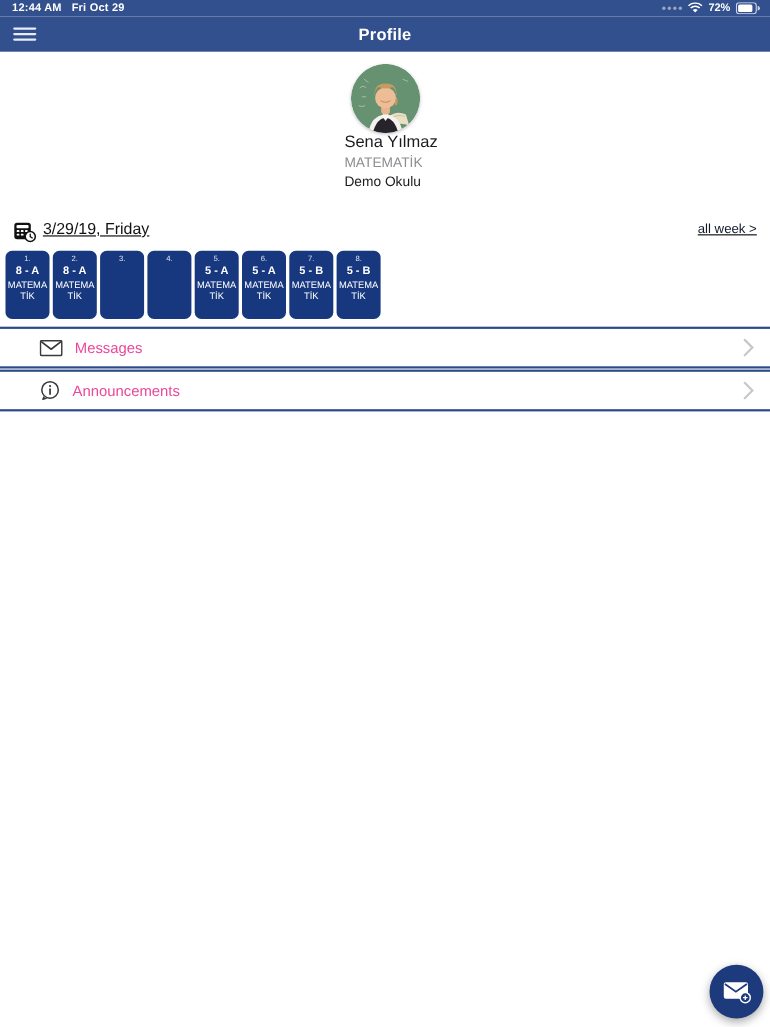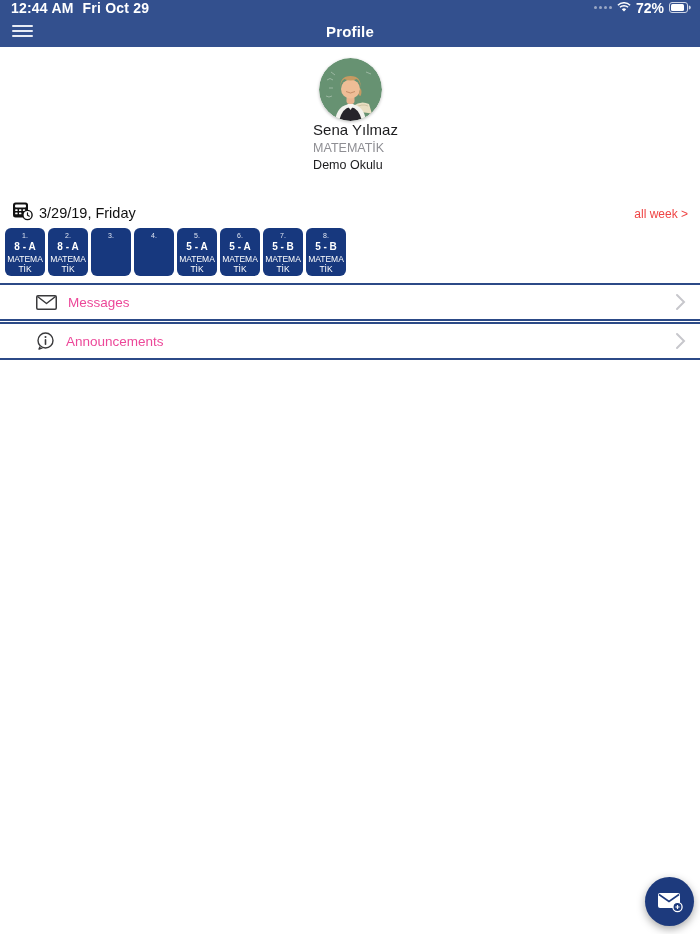--- a/index.html
+++ b/index.html
@@ -1,21 +1,21 @@
 <!DOCTYPE html>
 <html><head>
 <meta charset="utf-8">
 <style>
   * { margin:0; padding:0; box-sizing:border-box; }
   html,body { width:700px; height:934px; background:#ffffff; overflow:hidden;
               font-family:"Liberation Sans","DejaVu Sans",sans-serif; }
   .app { position:relative; width:700px; height:934px; background:#fff; }
 
   
-  .statusbar { height:15px; background:#33508e; color:#fff; font-size:14px;
+  .statusbar { height:15px; background:#33508e; color:#fff; font-size:10px;
                display:flex; justify-content:space-between; align-items:center; padding:0 9px 0 11px; }
   .sb-left { display:flex; gap:9px; align-items:center; font-weight:bold; letter-spacing:.2px; }
   .sb-right { display:flex; gap:5px; align-items:center; font-weight:bold; }
   .sig-dots { display:flex; gap:2px; align-items:center; }
   .sig-dots i { width:3px; height:3px; border-radius:50%; background:#9aa7c4; display:block; }
   .navbar { height:32px; background:#33508e; position:relative; display:flex; align-items:center; }
   .hamburger { width:21px; margin-left:12px; cursor:pointer; }
   .hamburger span { display:block; height:2px; background:#e8ecf5; margin:3px 0; border-radius:1px; }
   .nav-title { position:absolute; left:0; right:0; text-align:center; color:#fff;
                font-size:15px; font-weight:bold; letter-spacing:.2px; }
@@ -23,27 +23,27 @@
   
   .profile { display:flex; align-items:center; padding:11px 14px 0 14px;flex-direction:column; }
   .avatar { width:63px; height:63px; border-radius:50%; overflow:hidden; flex:0 0 63px;
             box-shadow:0 1px 3px rgba(0,0,0,.25); }
   .profile-text { margin-left:11px; }
   .p-name { font-size:15px; color:#1c1c1e; }
   .p-branch { font-size:12.5px; color:#8e8e93; margin-top:3px; }
   .p-school { font-size:12.5px; color:#1c1c1e; margin-top:3px; }
 
   
-  .date-row { display:flex; align-items:flex-end; margin-top:29px; padding:0 12px; height:20px; }
+  .date-row { display:flex; align-items:flex-start; margin-top:29px; padding:0 12px; height:20px;text-decoration:underline; }
   .date-label { font-size:14.5px; color:#111; margin-left:6px; }
-  .all-week { margin-left:auto; font-size:12px; color:#ef4444; text-decoration:none; }
+  .all-week { margin-left:auto; font-size:12px; color:#0f172a; text-decoration:none; }
 
   
   .schedule { display:flex; gap:3px; padding-left:5px; margin-top:7px; }
-  .cell { width:40px; height:48px; background:#17387e; border-radius:6px; color:#fff;
+  .cell { width:40px; height:62px; background:#17387e; border-radius:6px; color:#fff;
           text-align:center; padding-top:3px; cursor:pointer; }
   .cell .no { font-size:7px; line-height:9px; color:#dfe5f2; }
   .cell .cls { font-size:10px; font-weight:bold; line-height:12px; margin-top:1px; }
   .cell .subj { font-size:8.5px; line-height:10px; margin-top:1px; padding:0 2px;
                 word-break:break-all; }
 
   
   .menu { margin-top:7px; }
   .menu-row { height:38px; background:#fff; border-top:2px solid #2c4a87; border-bottom:2px solid #2c4a87;
               display:flex; align-items:center; padding:0 14px 0 36px; cursor:pointer; }

